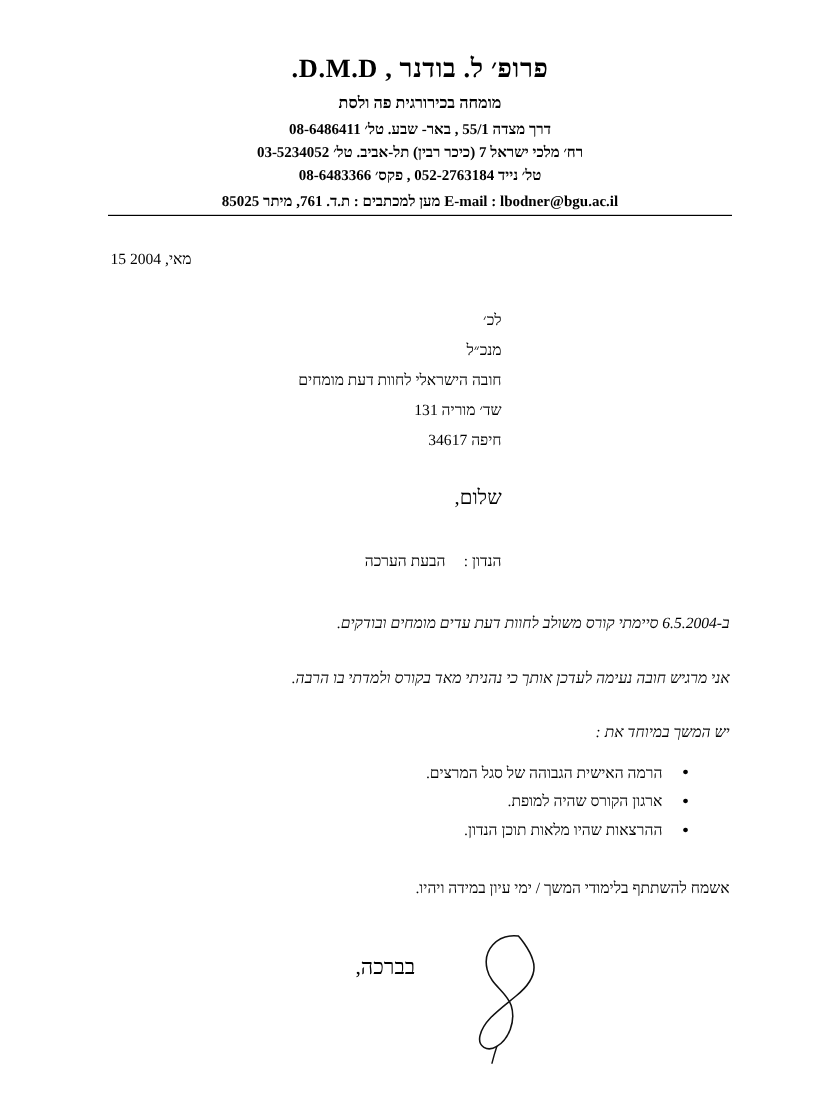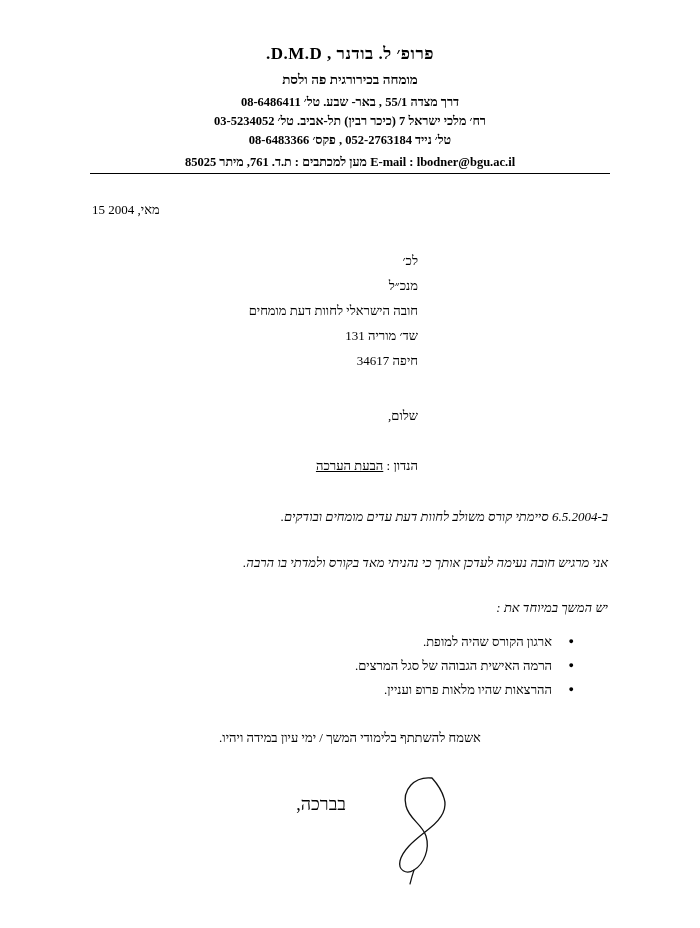--- a/index.html
+++ b/index.html
@@ -20,21 +20,21 @@
     inset: 0;
     background: #ffffff;
   }
 
   
   .letterhead {
     text-align: center;
     padding-top: 44px;
   }
   .lh-name {
-    font-size: 17px;
+    font-size: 22px;
     font-weight: bold;
     letter-spacing: 0.5px;
     line-height: 1.2;
   }
   .lh-sub {
     font-size: 13.5px;
     font-weight: bold;
     margin-top: 7px;
     line-height: 1.35;
   }
@@ -80,33 +80,33 @@
     margin-bottom: 30px;
   }
 
   .addr {
     margin-right: 190px;
     line-height: 1.92;
     font-size: 13px;
   }
 
   .greeting {
-    margin-top: 32px;
+    margin-top: 22px;
     margin-right: 190px;
-    font-size: 13px;
+    font-size: 17px;
   }
 
   .subject {
     margin-top: 30px;
     margin-right: 190px;
     font-size: 13px;
   }
   .subject .label { }
   .subject .value {
-    text-decoration: underline;
+    margin-right: 12px;
     font-weight: normal;
   }
 
   .para {
     margin-top: 26px;
     font-size: 13px;
     font-style: italic;
   }
   .para.p1 { margin-top: 32px; }
 
@@ -123,21 +123,21 @@
   }
   .bullets li::before {
     content: "\25CF";
     position: absolute;
     right: 0;
     top: 0;
     font-size: 9px;
     line-height: 2.6;
   }
 
-  .closing-para { margin-top: 26px; font-size: 13px; text-align: center; }
+  .closing-para { margin-top: 26px; font-size: 13px; }
 
   .signoff {
     margin-top: 44px;
     margin-right: 262px;
     font-size: 18px;
   }
 
   .signature-wrap {
     position: relative;
     height: 118px;
@@ -183,23 +183,23 @@
     <div class="subject">
       <span class="label">הנדון :</span>
       <span class="value">הבעת הערכה</span>
     </div>
 
     <div class="para p1">ב-6.5.2004 סיימתי קורס משולב לחוות דעת עדים מומחים ובודקים.</div>
     <div class="para">אני מרגיש חובה נעימה לעדכן אותך כי נהניתי מאד בקורס ולמדתי בו הרבה.</div>
     <div class="para">יש המשך במיוחד את :</div>
 
     <ul class="bullets">
+      <li>הרמה האישית הגבוהה של סגל המרצים.</li>
       <li>ארגון הקורס שהיה למופת.</li>
-      <li>הרמה האישית הגבוהה של סגל המרצים.</li>
-      <li>ההרצאות שהיו מלאות פרופ ועניין.</li>
+      <li>ההרצאות שהיו מלאות תוכן הנדון.</li>
     </ul>
 
     <div class="closing-para">אשמח להשתתף בלימודי המשך / ימי עיון במידה ויהיו.</div>
 
     <div class="signoff">בברכה,</div>
 
     <div class="signature-wrap">
       <div class="signature">
         <svg width="120" height="120" viewBox="0 0 120 120" aria-hidden="true">
           <path d="M62 12 C 44 10, 32 24, 36 40 C 39 53, 52 58, 56 70 C 60 83, 54 98, 44 104 C 36 109, 28 104, 30 95 C 33 82, 48 72, 60 62 C 70 54, 78 44, 74 32 C 71 22, 62 12, 62 12 Z" fill="none" stroke="#111" stroke-width="1.3" stroke-linecap="round"></path>

